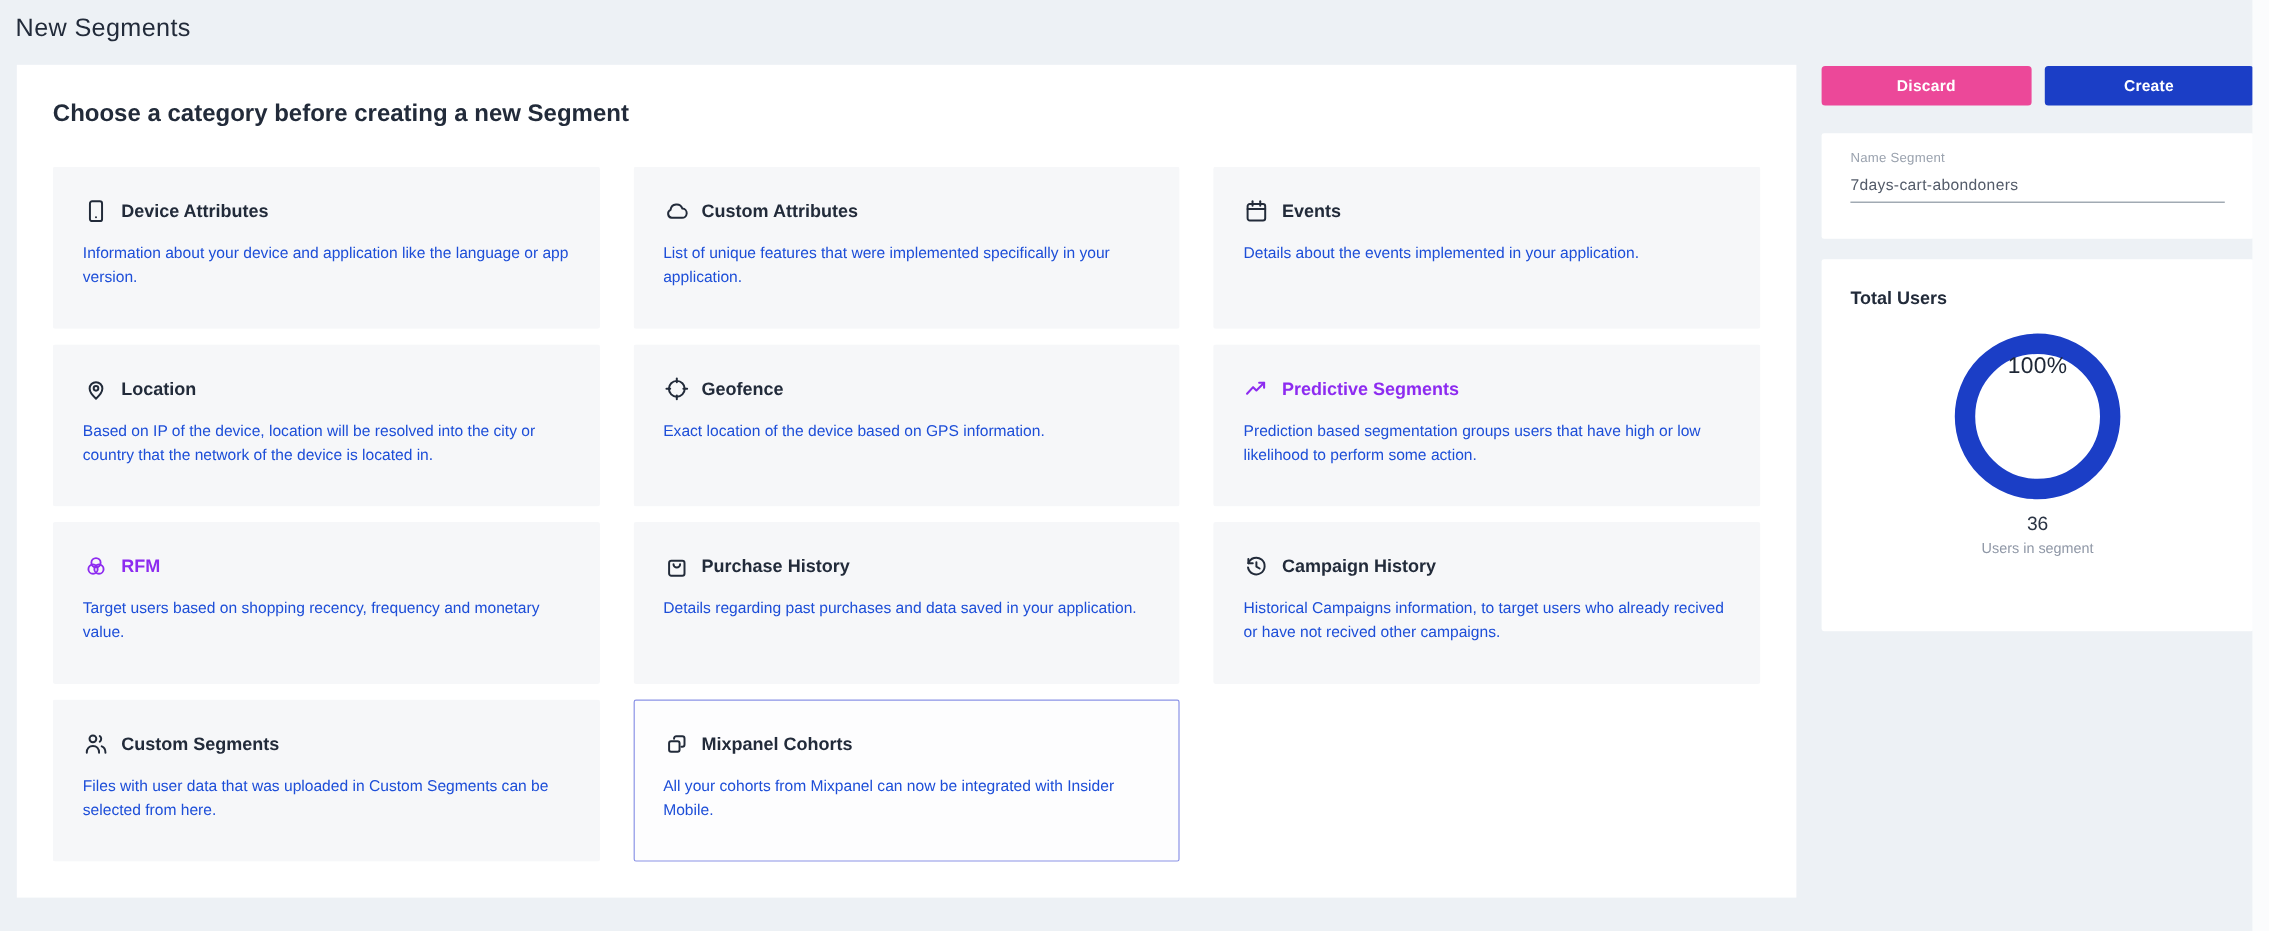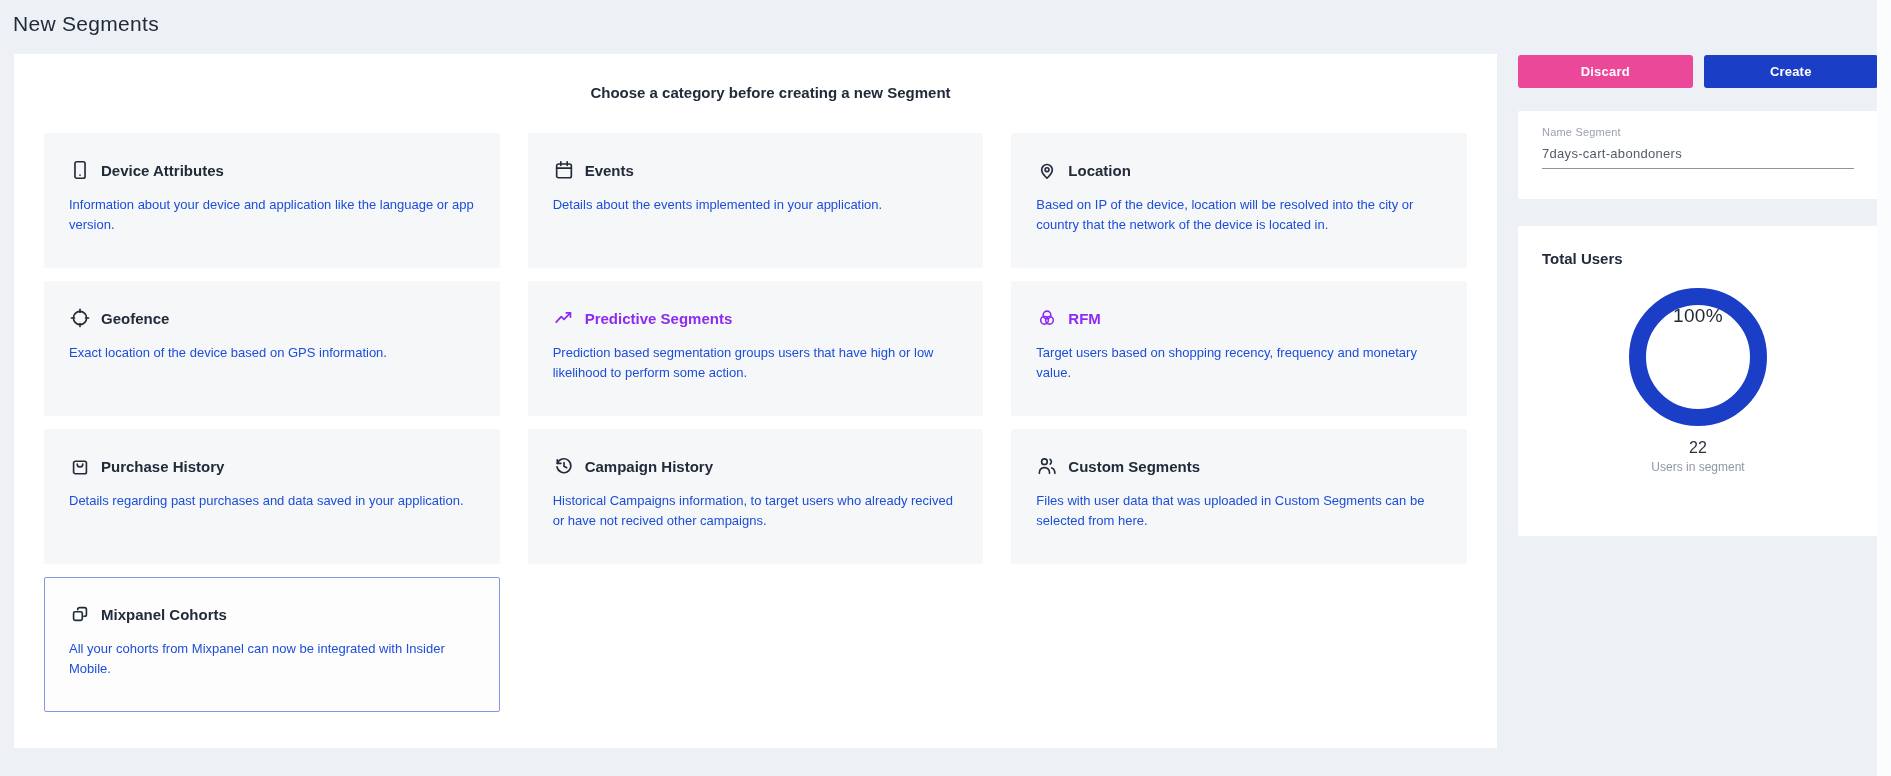--- a/index.html
+++ b/index.html
@@ -12,21 +12,21 @@
   }
   .page-title {
     position:absolute; left:13px; top:12px;
     font-size:21px; font-weight:500; color:#222b3a; letter-spacing:.3px;
   }
   .main-panel {
     position:absolute; left:14px; top:54px; width:1483px; height:694px;
     background:#ffffff;
   }
   .panel-subtitle {
-    margin:30px 0 0 30px; font-size:15px; font-weight:700; color:#222b3a;text-align:center;
+    margin:30px 0 0 30px; font-size:20px; font-weight:700; color:#222b3a;
   }
   .cards {
     margin:32px 30px 0; display:grid;
     grid-template-columns:repeat(3,1fr); gap:13px 28px;
   }
   .card {
     background:#f6f7f9; height:135px; padding:25px 24px 0;
     border:1px solid transparent; border-radius:2px; cursor:pointer;
   }
   .card.selected { background:#fdfdfe; border-color:#8b93e6; }
@@ -57,21 +57,21 @@
   }
   .name-label { font-size:11px; color:#9aa2ae; letter-spacing:.2px; }
   .name-input {
     margin-top:8px; width:100%; border:none; outline:none;
     border-bottom:1px solid #8b96a1; background:transparent;
     font-size:13px; color:#535b69; padding:0 0 7px;
     font-family:inherit; letter-spacing:.3px;
   }
 
   .users-card {
-    margin-top:27px; background:#ffffff; height:310px;
+    margin-top:17px; background:#ffffff; height:310px;
     padding:24px; border-radius:2px;
   }
   .users-title { font-size:15px; font-weight:700; color:#222b3a; }
   .donut {
     width:138px; height:138px; margin:21px auto 0;
     border:17px solid #1b3ec6; border-radius:50%;
     display:flex; justify-content:center;
   }
   .donut-label { font-size:19px; font-weight:500; color:#1e2736; letter-spacing:.3px; }
   .users-count { margin-top:13px; text-align:center; font-size:16px; font-weight:500; color:#2b3444; }
@@ -98,20 +98,31 @@
               <rect x="6.5" y="3" width="11" height="18" rx="2"></rect>
               <circle cx="12" cy="17.6" r="0.9" fill="currentColor" stroke="none"></circle>
             </svg>
         </span>
         <span class="card-title">Device Attributes</span>
       </div>
       <p class="card-desc">Information about your device and application like the language or app version.</p>
     </div>
 
 
+    <div class="card">
+      <div class="card-head">
+        <span class="icon">
+          <svg width="22" height="22" viewBox="0 0 24 24" fill="none" stroke="currentColor" stroke-width="1.8" stroke-linecap="round" stroke-linejoin="round">
+              <path d="M7.3 18h9.2a4.2 4.2 0 0 0 .6-8.4 5.6 5.6 0 0 0-10.8 1.2A3.8 3.8 0 0 0 7.3 18z"></path>
+            </svg>
+        </span>
+        <span class="card-title">Custom Attributes</span>
+      </div>
+      <p class="card-desc">List of unique features that were implemented specifically in your application.</p>
+    </div>
 
     <div class="card">
       <div class="card-head">
         <span class="icon">
           <svg width="22" height="22" viewBox="0 0 24 24" fill="none" stroke="currentColor" stroke-width="1.8" stroke-linecap="round" stroke-linejoin="round">
               <rect x="4" y="5.5" width="16" height="15" rx="2"></rect>
               <line x1="4" y1="10" x2="20" y2="10"></line>
               <line x1="8.5" y1="3" x2="8.5" y2="7"></line>
               <line x1="15.5" y1="3" x2="15.5" y2="7"></line>
             </svg>
@@ -244,18 +255,18 @@
   <div class="name-card">
     <div class="name-label">Name Segment</div>
     <input class="name-input" type="text" value="7days-cart-abondoners" style="">
   </div>
 
   <div class="users-card">
     <div class="users-title">Total Users</div>
     <div class="donut">
       <span class="donut-label">100%</span>
     </div>
-    <div class="users-count">22</div>
+    <div class="users-count">36</div>
     <div class="users-caption">Users in segment</div>
   </div>
 </div>
 
 <div class="scrollbar-track"></div>
 
 </body></html>

